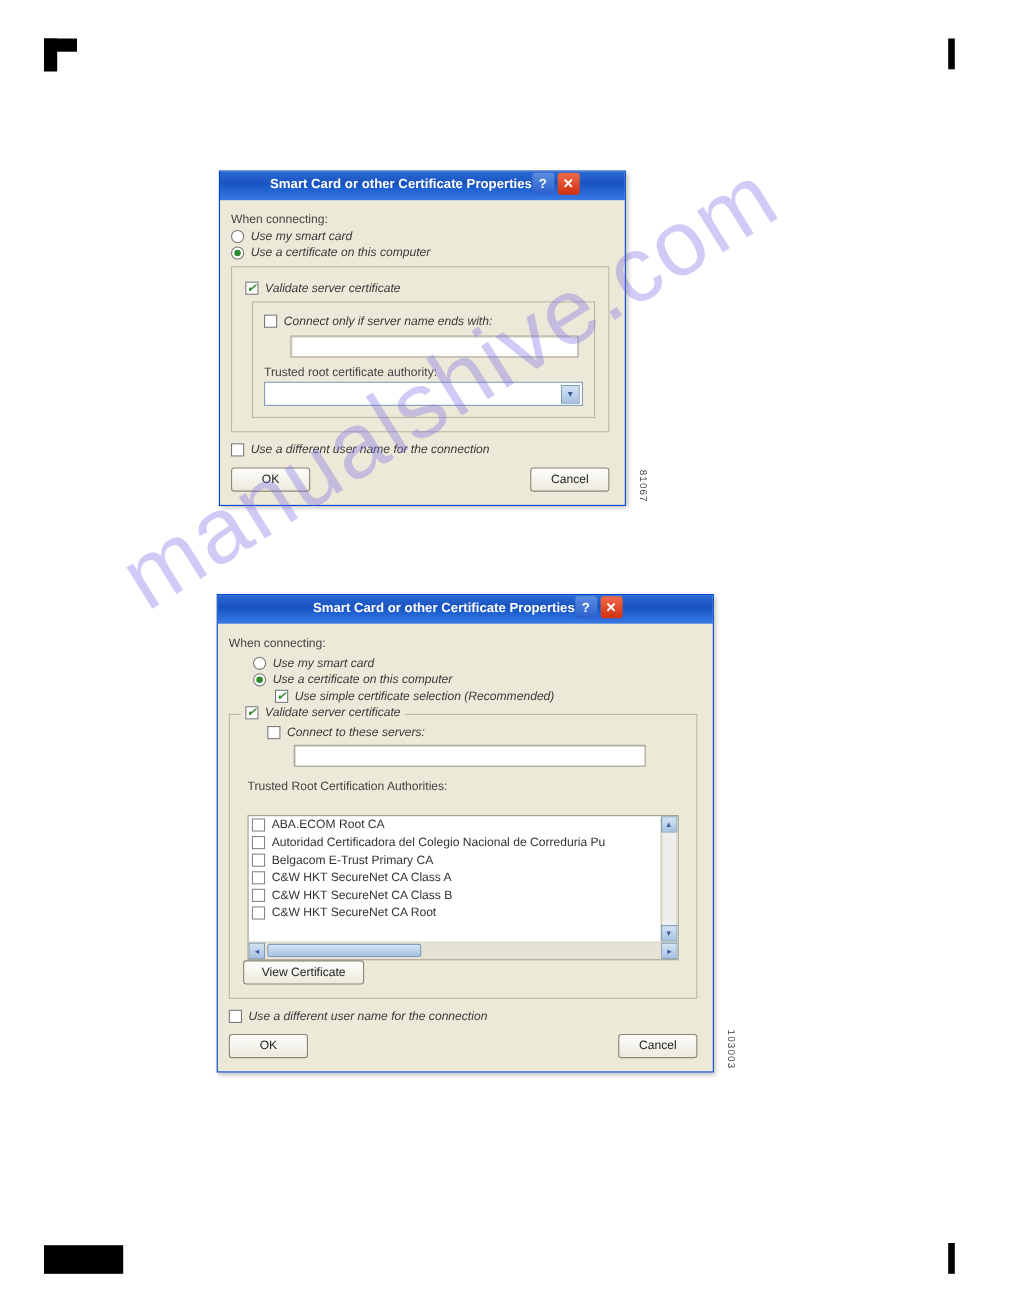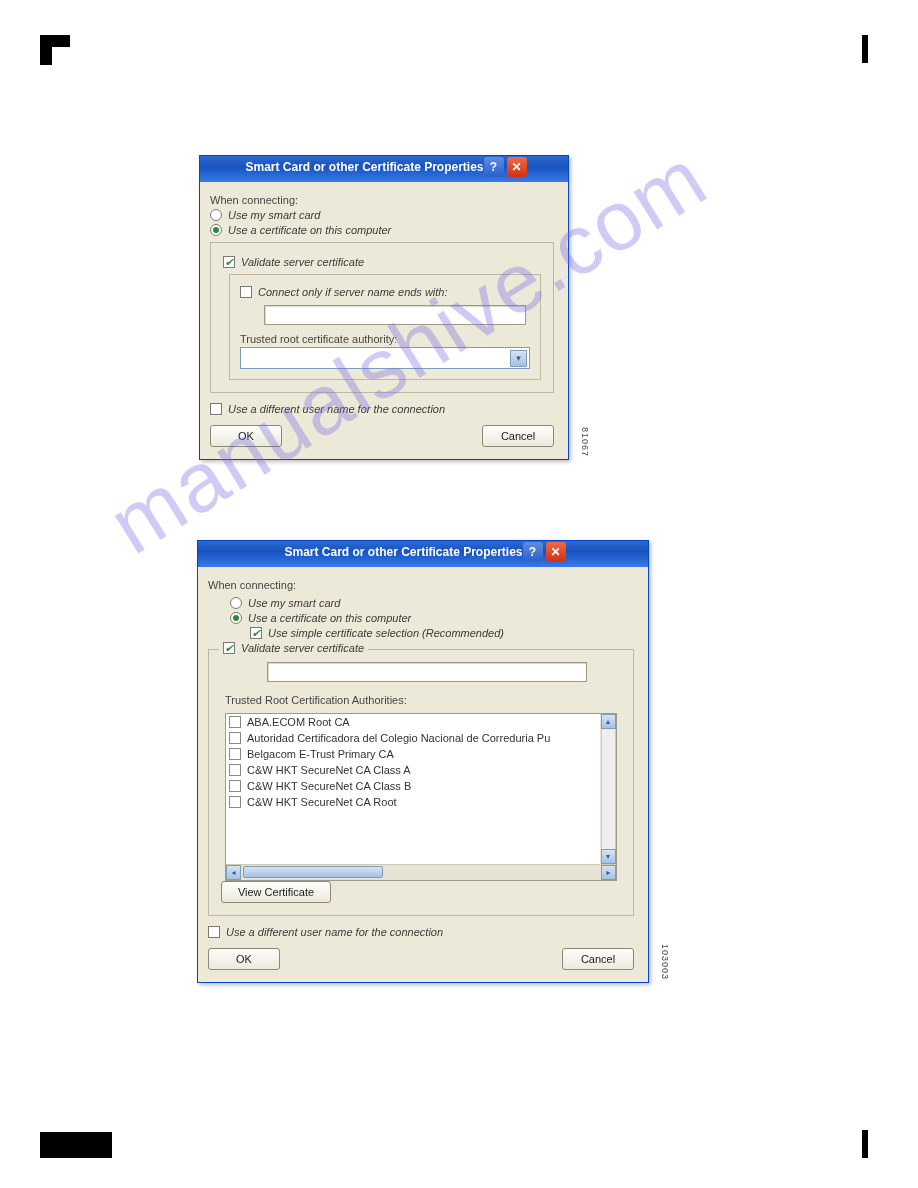--- a/index.html
+++ b/index.html
@@ -89,21 +89,21 @@
   .buttons-row { display:flex; gap:10px; justify-content:space-between; margin-top:10px;}
   .btn {
     min-width:72px; height:22px; background:linear-gradient(#fdfdfb,#eceadc);
     border:1px solid #8b8876; border-radius:3px;
     display:flex; align-items:center; justify-content:center;
     font-size:11px; color:#222;
   }
   .listbox {
     border:1px solid #9d9a87;
     background:#fff;
-    height:168px;
+    height:132px;
     overflow:hidden;
     display:flex;
     flex-direction:column;
   }
   .lb-items { flex:1; overflow:hidden;}
   .lb-item { display:flex; align-items:center; gap:6px; padding:2px 3px; font-size:11px; color:#333;}
   .lb-check { width:12px; height:12px; border:1px solid #888; background:#fff;}
   .vscroll {
     width:16px; background:#e8e5d6;
     display:flex; flex-direction:column; align-items:center;
@@ -229,25 +229,29 @@
       </div>
 
       <div class="group" style="margin-top:10px;">
         <div class="check" style="margin:-18px 0 6px -2px; background:#ece9d8; width:max-content; padding:0 4px;">
           <div class="check-box">
               <span class="tick">✔</span>
             </div>
           <span>Validate server certificate</span>
         </div>
 
+        <div class="check indent">
+          <div class="check-box"></div>
+          <span>Connect to these servers:</span>
+        </div>
         <div style="padding:2px 0 12px 46px;">
           <div class="text-input" style="width:320px;"></div>
         </div>
 
-        <div class="label-txt" style="margin:0 0 7px 4px;">Trusted Root Certification Authorities:</div>
+        <div class="label-txt" style="margin:0 0 20px 4px;">Trusted Root Certification Authorities:</div>
 
         <div class="listbox" style="margin:0 4px;">
           <div class="lb-wrap" style="flex:1;">
             <div class="lb-items" id="ca-list" style="flex:1;">
             <div class="lb-item">
                   <div class="lb-check"></div>
                   <span>ABA.ECOM Root CA</span>
                 </div>
                 <div class="lb-item">
                   <div class="lb-check"></div>

